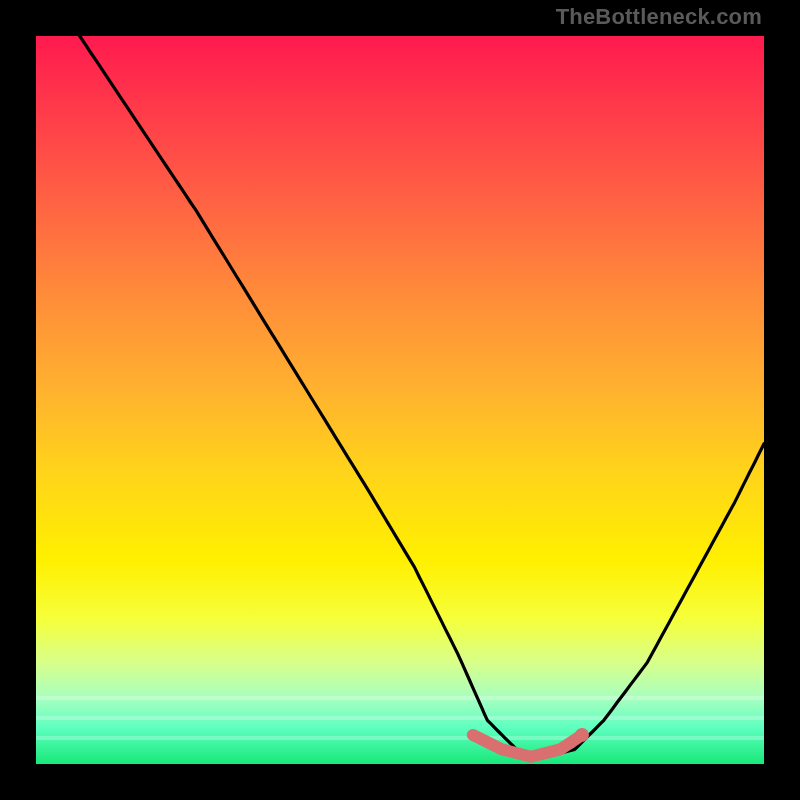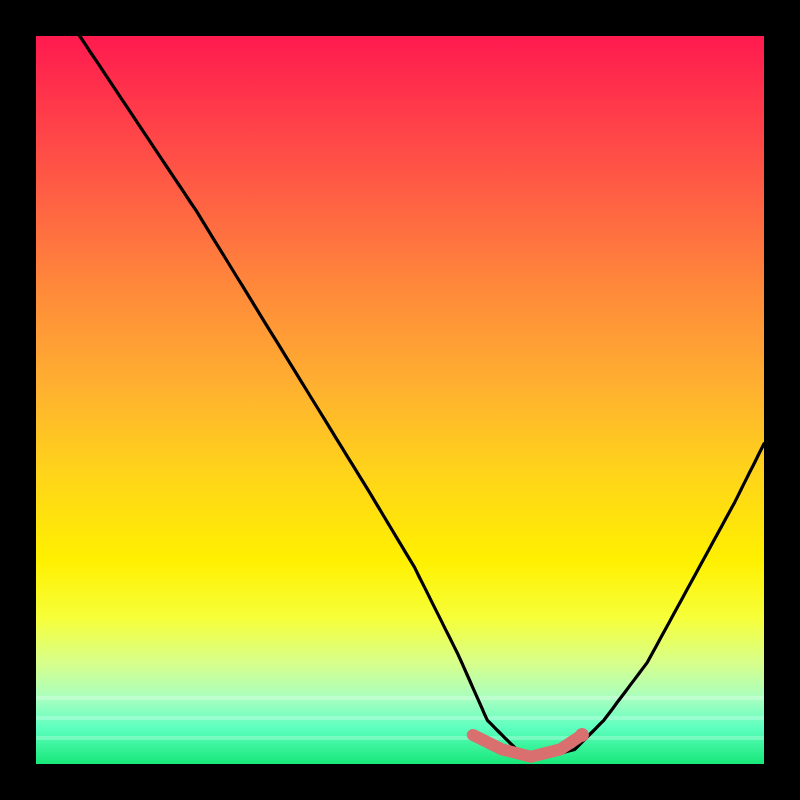--- a/index.html
+++ b/index.html
@@ -76,14 +76,15 @@
     <div class="highlight-band" style="bottom: 24px;"></div>
 
     <svg class="curve" viewBox="0 0 728 728" preserveAspectRatio="none">
       <path d="M43.7 0.0 L49.5 8.7 L55.3 17.5 L61.2 26.2 L67.0 34.9 L72.8 43.7 L78.6 52.4 L84.4 61.2 L90.3 69.9 L96.1 78.6 L101.9 87.4 L107.7 96.1 L113.6 104.8 L119.4 113.6 L125.2 122.3 L131.0 131.0 L136.9 139.8 L142.7 148.5 L148.5 157.2 L154.3 166.0 L160.2 174.7 L166.0 184.2 L171.8 193.6 L177.6 203.1 L183.5 212.6 L189.3 222.0 L195.1 231.5 L200.9 241.0 L206.8 250.4 L212.6 259.9 L218.4 269.4 L224.2 278.8 L230.0 288.3 L235.9 297.8 L241.7 307.2 L247.5 316.7 L253.3 326.1 L259.2 335.6 L265.0 345.1 L270.8 354.5 L276.6 364.0 L282.5 373.5 L288.3 382.9 L294.1 392.4 L299.9 401.9 L305.8 411.3 L311.6 420.8 L317.4 430.2 L323.2 439.7 L329.1 449.2 L334.9 458.6 L339.2 465.9 L343.6 473.2 L348.0 480.5 L352.4 487.8 L356.7 495.0 L361.1 502.3 L365.5 509.6 L369.8 516.9 L374.2 524.2 L378.6 531.4 L382.9 540.2 L387.3 548.9 L391.7 557.6 L396.0 566.4 L400.4 575.1 L404.8 583.9 L409.1 592.6 L413.5 601.3 L417.9 610.1 L422.2 618.8 L425.2 625.4 L428.1 631.9 L431.0 638.5 L433.9 645.0 L436.8 651.6 L439.7 658.1 L442.6 664.7 L445.5 671.2 L448.4 677.8 L451.4 684.3 L454.3 687.2 L457.2 690.1 L460.1 693.1 L463.0 696.0 L465.9 698.9 L468.8 701.8 L471.7 704.7 L474.7 707.6 L477.6 710.5 L480.5 713.4 L483.4 714.2 L486.3 714.9 L489.2 715.6 L492.1 716.4 L495.0 717.1 L498.0 717.8 L500.9 718.5 L503.8 719.3 L506.7 720.0 L509.6 720.7 L512.5 720.0 L515.4 719.3 L518.3 718.5 L521.2 717.8 L524.2 717.1 L527.1 716.4 L530.0 715.6 L532.9 714.9 L535.8 714.2 L538.7 713.4 L541.6 710.5 L544.5 707.6 L547.5 704.7 L550.4 701.8 L553.3 698.9 L556.2 696.0 L559.1 693.1 L562.0 690.1 L564.9 687.2 L567.8 684.3 L572.2 678.5 L576.6 672.7 L580.9 666.8 L585.3 661.0 L589.7 655.2 L594.0 649.4 L598.4 643.6 L602.8 637.7 L607.2 631.9 L611.5 626.1 L615.9 618.1 L620.3 610.1 L624.6 602.1 L629.0 594.0 L633.4 586.0 L637.7 578.0 L642.1 570.0 L646.5 562.0 L650.8 554.0 L655.2 546.0 L659.6 538.0 L663.9 530.0 L668.3 522.0 L672.7 514.0 L677.0 506.0 L681.4 498.0 L685.8 489.9 L690.1 481.9 L694.5 473.9 L698.9 465.9 L701.8 460.1 L704.7 454.3 L707.6 448.4 L710.5 442.6 L713.4 436.8 L716.4 431.0 L719.3 425.2 L722.2 419.3 L725.1 413.5 L728.0 407.7" fill="none" stroke="#000" stroke-width="3.2" stroke-linecap="round" stroke-linejoin="round"></path>
       <path d="M436.8 698.9 L465.9 713.4 L495.0 720.7 L524.2 713.4 L546.0 698.9" fill="none" stroke="#d96f6f" stroke-width="12" stroke-linecap="round" stroke-linejoin="round"></path>
       <circle cx="546.0" cy="698.9" r="7" fill="#d96f6f"></circle>
     </svg>
 
   </div>
 
+  <div class="watermark">TheBottleneck.com</div>
 
 </div>
 
 </body></html>

